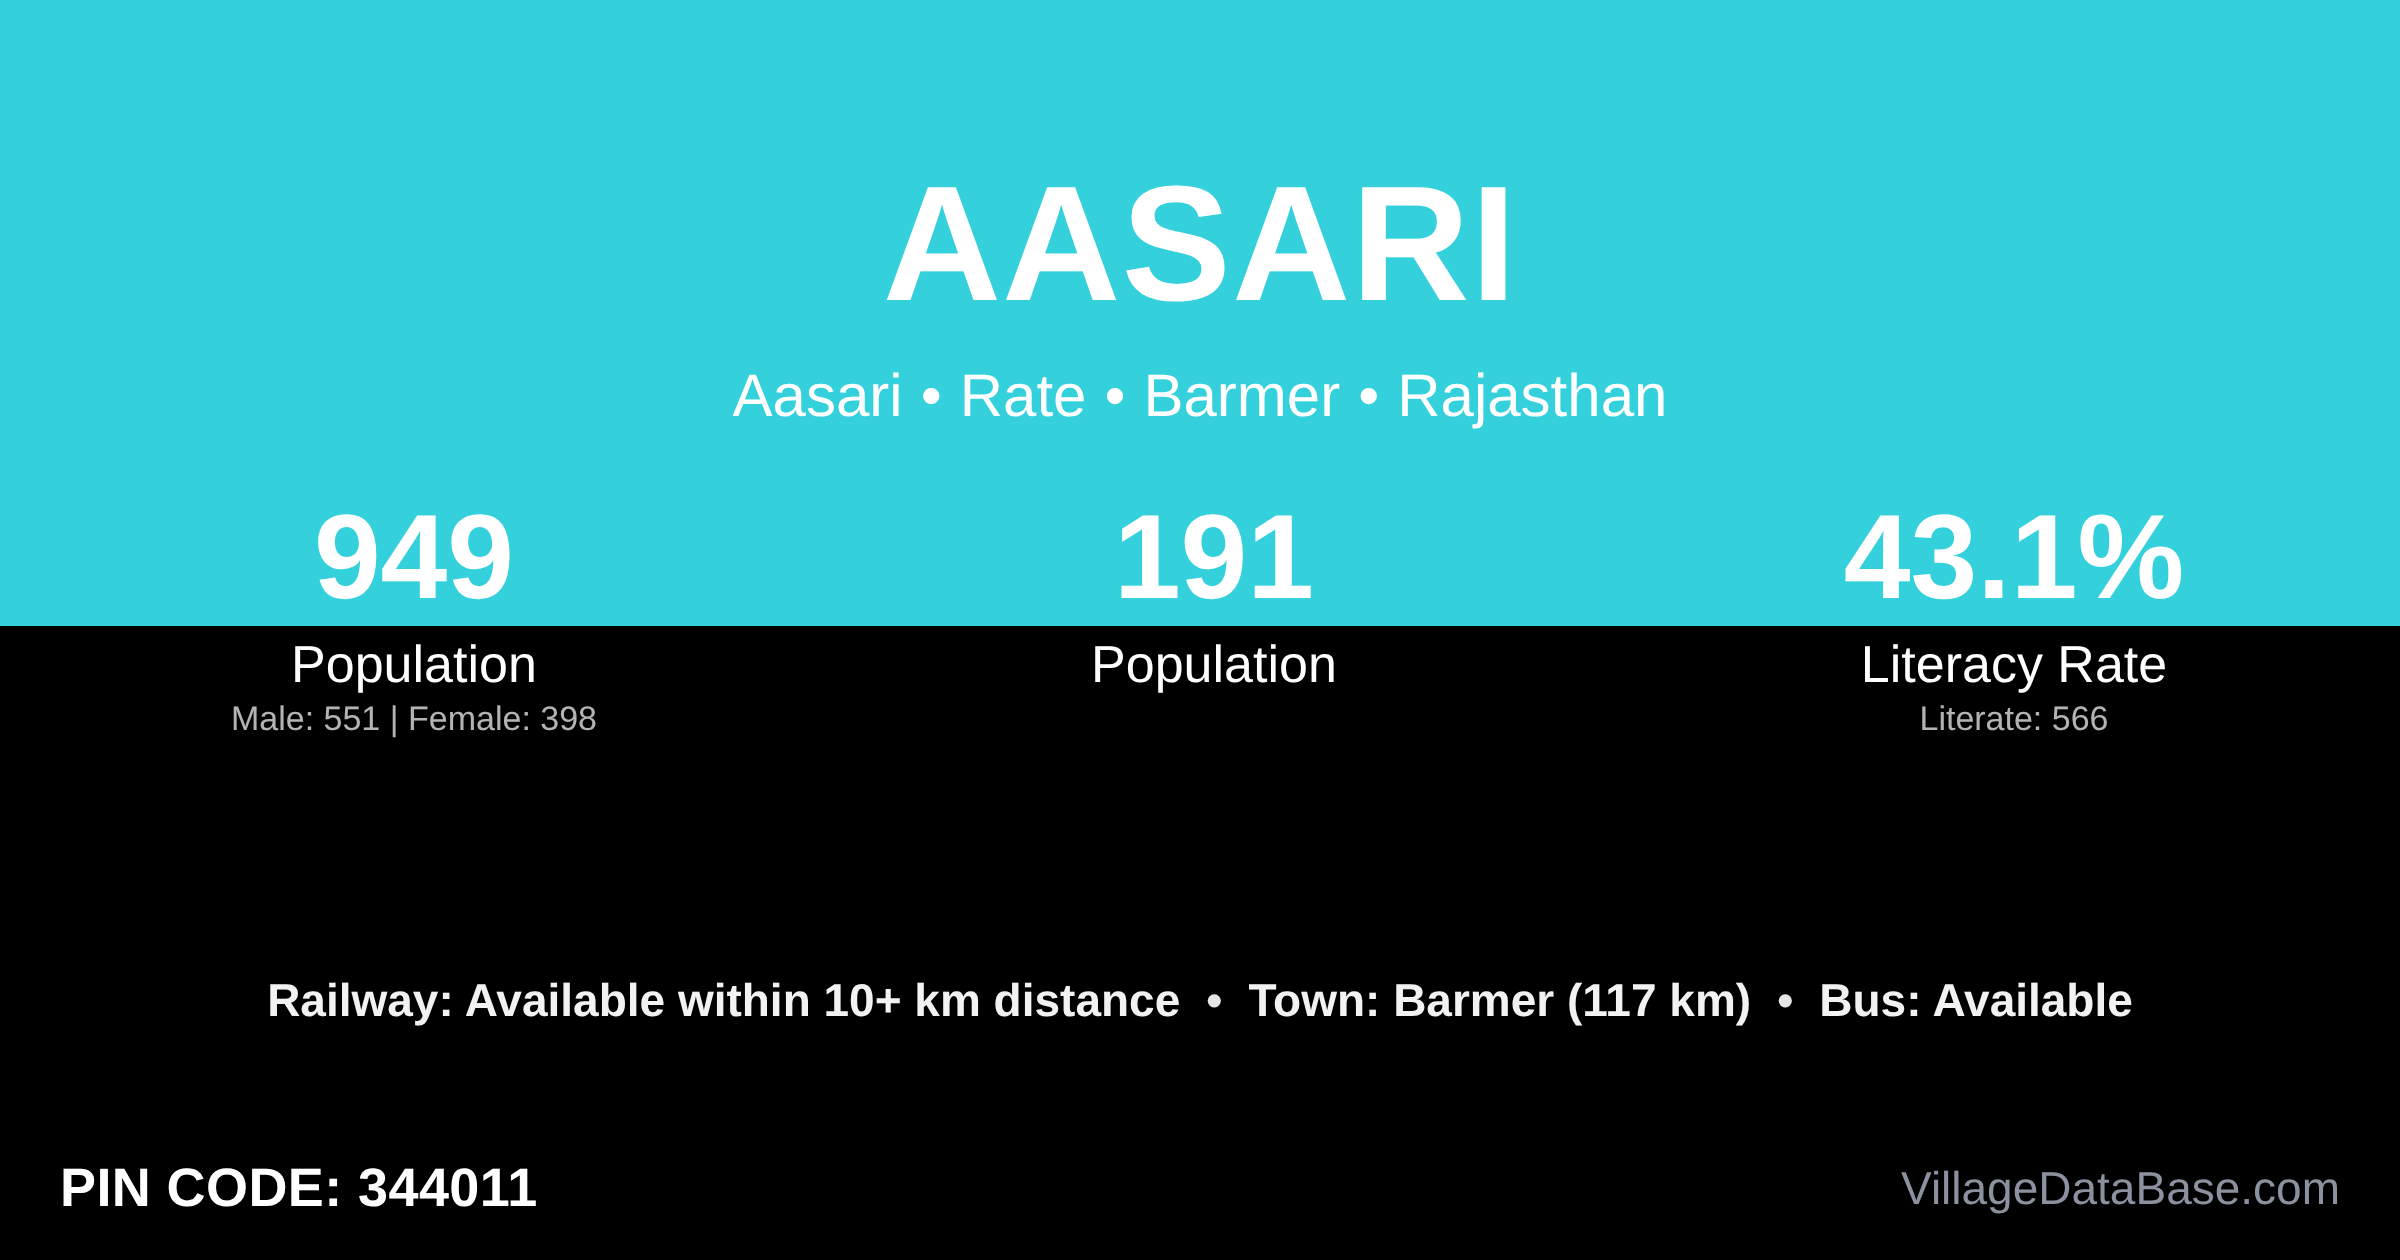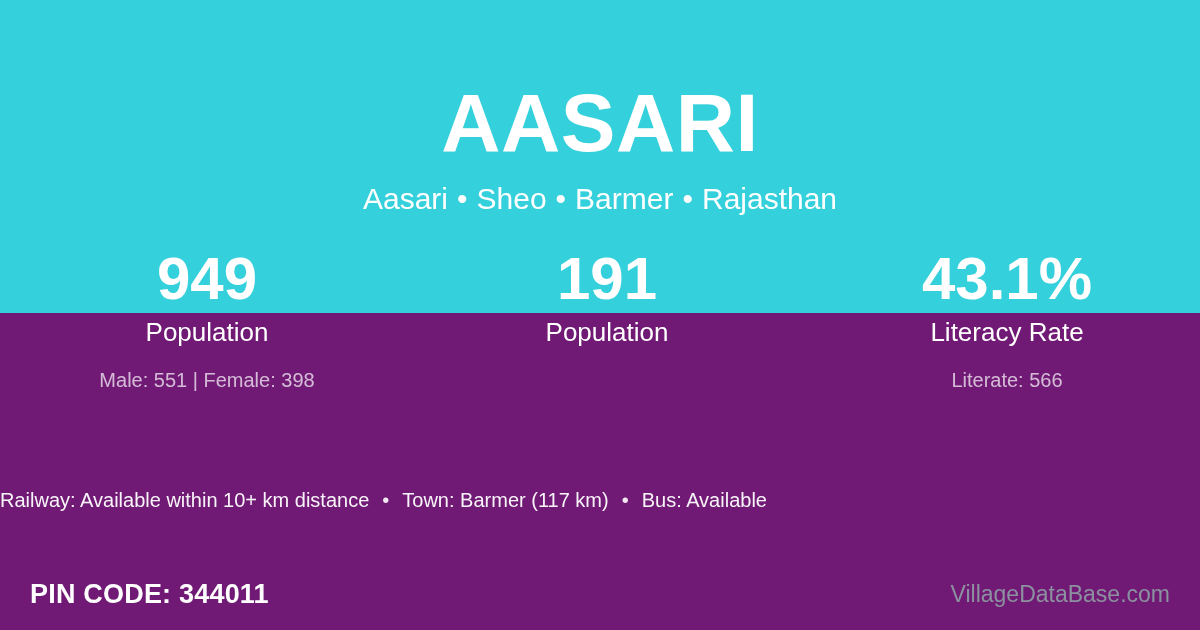--- a/index.html
+++ b/index.html
@@ -11,21 +11,21 @@
     height: 630px;
     overflow: hidden;
     font-family: "Liberation Sans", sans-serif;
     background: #2b54af;
   }
 
   #card {
     position: relative;
     width: 1200px;
     height: 630px;
-    background: #701a75;
+    background: #000000;
     overflow: hidden;
   }
 
   
   #hero-band {
     position: absolute;
     left: 0;
     top: 0;
     width: 1200px;
     height: 313px;
@@ -86,37 +86,37 @@
   }
   .stat-label {
     margin-top: 5px;
     font-size: 26px;
     font-weight: 400;
     line-height: 30px;
     color: #ffffff;
     white-space: nowrap;
   }
   .stat-sub {
-    margin-top: 23px;
-    font-size: 20px;
+    margin-top: 3px;
+    font-size: 17px;
     font-weight: 400;
     line-height: 20px;
     color: rgba(255,255,255,0.70);
     white-space: nowrap;
   }
 
   
   #amenities-row {
     position: absolute;
     left: 0;
     top: 485px;
     width: 1200px;
-    text-align: left;
-    font-size: 20px;
-    font-weight: 400;
+    text-align: center;
+    font-size: 23px;
+    font-weight: 700;
     line-height: 30px;
     color: rgba(255,255,255,0.95);
     white-space: nowrap;
   }
   #amenities-row .adot {
     padding: 0 13px;
     color: rgba(255,255,255,0.9);
   }
 
   
@@ -151,21 +151,21 @@
 </head>
 <body>
 
 <div id="card">
 
   <div id="hero-band"></div>
 
   <div id="village-title">AASARI</div>
 
   <div id="village-breadcrumb">
-    <span>Aasari</span><span class="sep">•</span><span>Sheo</span><span class="sep">•</span><span>Barmer</span><span class="sep">•</span><span>Rajasthan</span>
+    <span>Aasari</span><span class="sep">•</span><span>Rate</span><span class="sep">•</span><span>Barmer</span><span class="sep">•</span><span>Rajasthan</span>
   </div>
 
   <div id="stats-row">
 
     <div class="stat-cell">
       <div class="stat-value">949</div>
       <div class="stat-label">Population</div>
       <div class="stat-sub">Male: 551 | Female: 398</div>
     </div>
 

